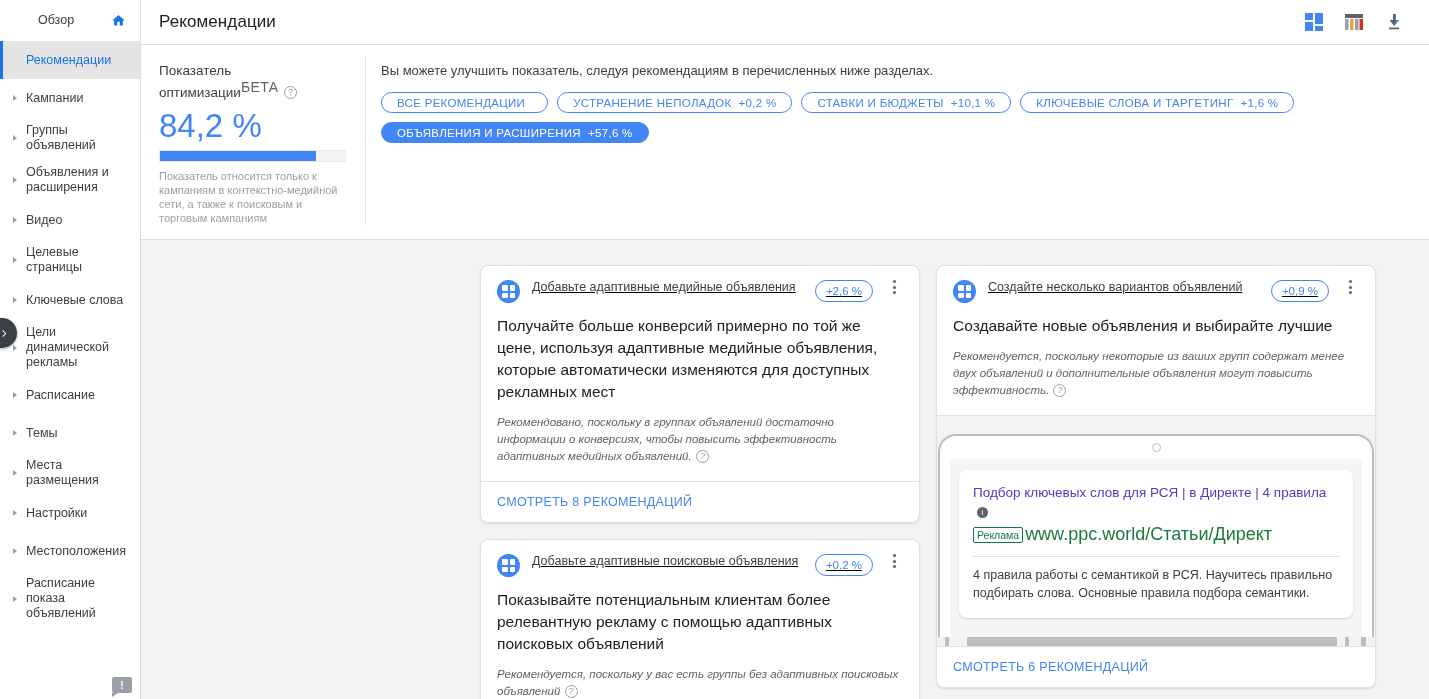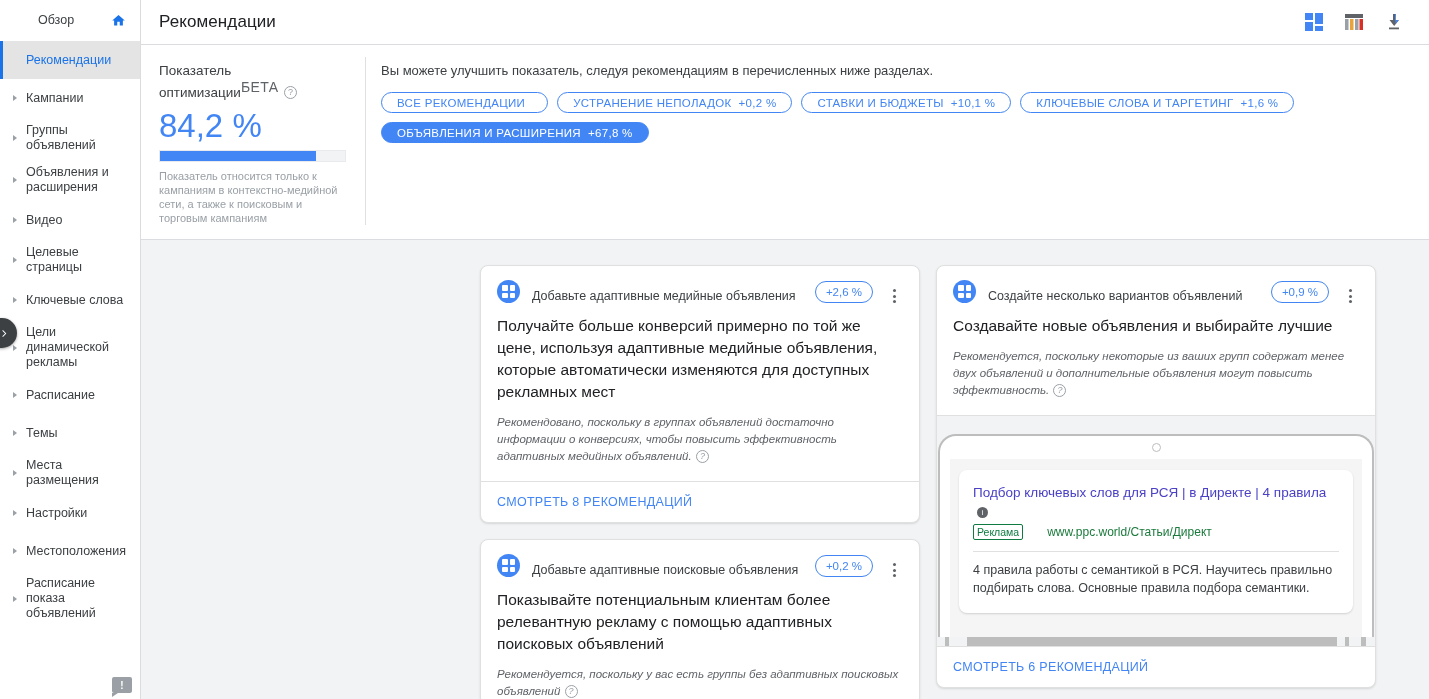--- a/index.html
+++ b/index.html
@@ -163,21 +163,21 @@
   .col { width: 440px; display: flex; flex-direction: column; gap: 16px; }
 
   .card {
     background: #fff;
     border: 1px solid #e0e0e0;
     border-radius: 8px;
     box-shadow: 0 1px 2px rgba(60,64,67,.15);
     overflow: hidden;
   }
   .card-body { padding: 14px 18px 16px 16px; }
-  .card-head { display: flex; align-items: flex-end; margin-bottom: 12px; }
+  .card-head { display: flex; align-items: flex-start; margin-bottom: 12px; text-decoration: underline; }
   .rec-icon {
     width: 23px; height: 23px; border-radius: 50%;
     background: #4285f4;
     display: grid; grid-template-columns: 1fr 1fr; grid-template-rows: 1fr 1fr;
     gap: 2px; padding: 5px;
     flex: 0 0 23px;
   }
   .rec-icon i { background: #fff; border-radius: 1px; display:block;}
   .card-head-title { font-size: 12.5px; color: #3c4043; margin-left: 12px; flex: 1; }
   .pct-badge {
@@ -247,21 +247,21 @@
     display: inline-flex; align-items: center; justify-content: center;
     width: 11px; height: 11px; border-radius: 50%;
     background: #5f6368; color: #fff; font-size: 8px;
     vertical-align: 1px; margin-left: 4px; font-style: normal;
   }
   .ad-urlrow { margin-top: 3px; display: flex; align-items: center; }
   .ad-label {
     border: 1px solid #0f7b41; color: #0f7b41;
     font-size: 10.5px; padding: 0 3px; border-radius: 2px; line-height: 14px;
   }
-  .ad-url { color: #1a7a3c; font-size: 12px; margin-left: 24px; }
+  .ad-url { color: #1a7a3c; font-size: 18px; margin-left: 2px; }
   .ad-divider { border-top: 1px solid #e0e0e0; margin: 11px 0 9px 0; }
   .ad-desc { color: #3c4043; font-size: 12.5px; line-height: 18px; }
 
   .hscroll {
     position: absolute; left: 0; right: 0; bottom: 0;
     height: 9px; background: #f1f3f4;
     display: flex; align-items: center;
   }
   .hscroll .track { position:absolute; left:0; right:0; height:9px; }
   .hscroll .thumb { position: absolute; height: 9px; background: #bdbdbd; }
@@ -409,21 +409,21 @@
           <div class="chip">
             <span>СТАВКИ И БЮДЖЕТЫ</span>
             <span class="delta">+10,1 %</span>
           </div>
           <div class="chip">
             <span>КЛЮЧЕВЫЕ СЛОВА И ТАРГЕТИНГ</span>
             <span class="delta">+1,6 %</span>
           </div>
           <div class="chip selected">
             <span>ОБЪЯВЛЕНИЯ И РАСШИРЕНИЯ</span>
-            <span class="delta">+67,8 %</span>
+            <span class="delta">+57,6 %</span>
           </div>
         </div>
       </div>
     </div>
 
     <div class="cards-area">
       <div class="cards-wrap">
 
         <div class="col">
 

